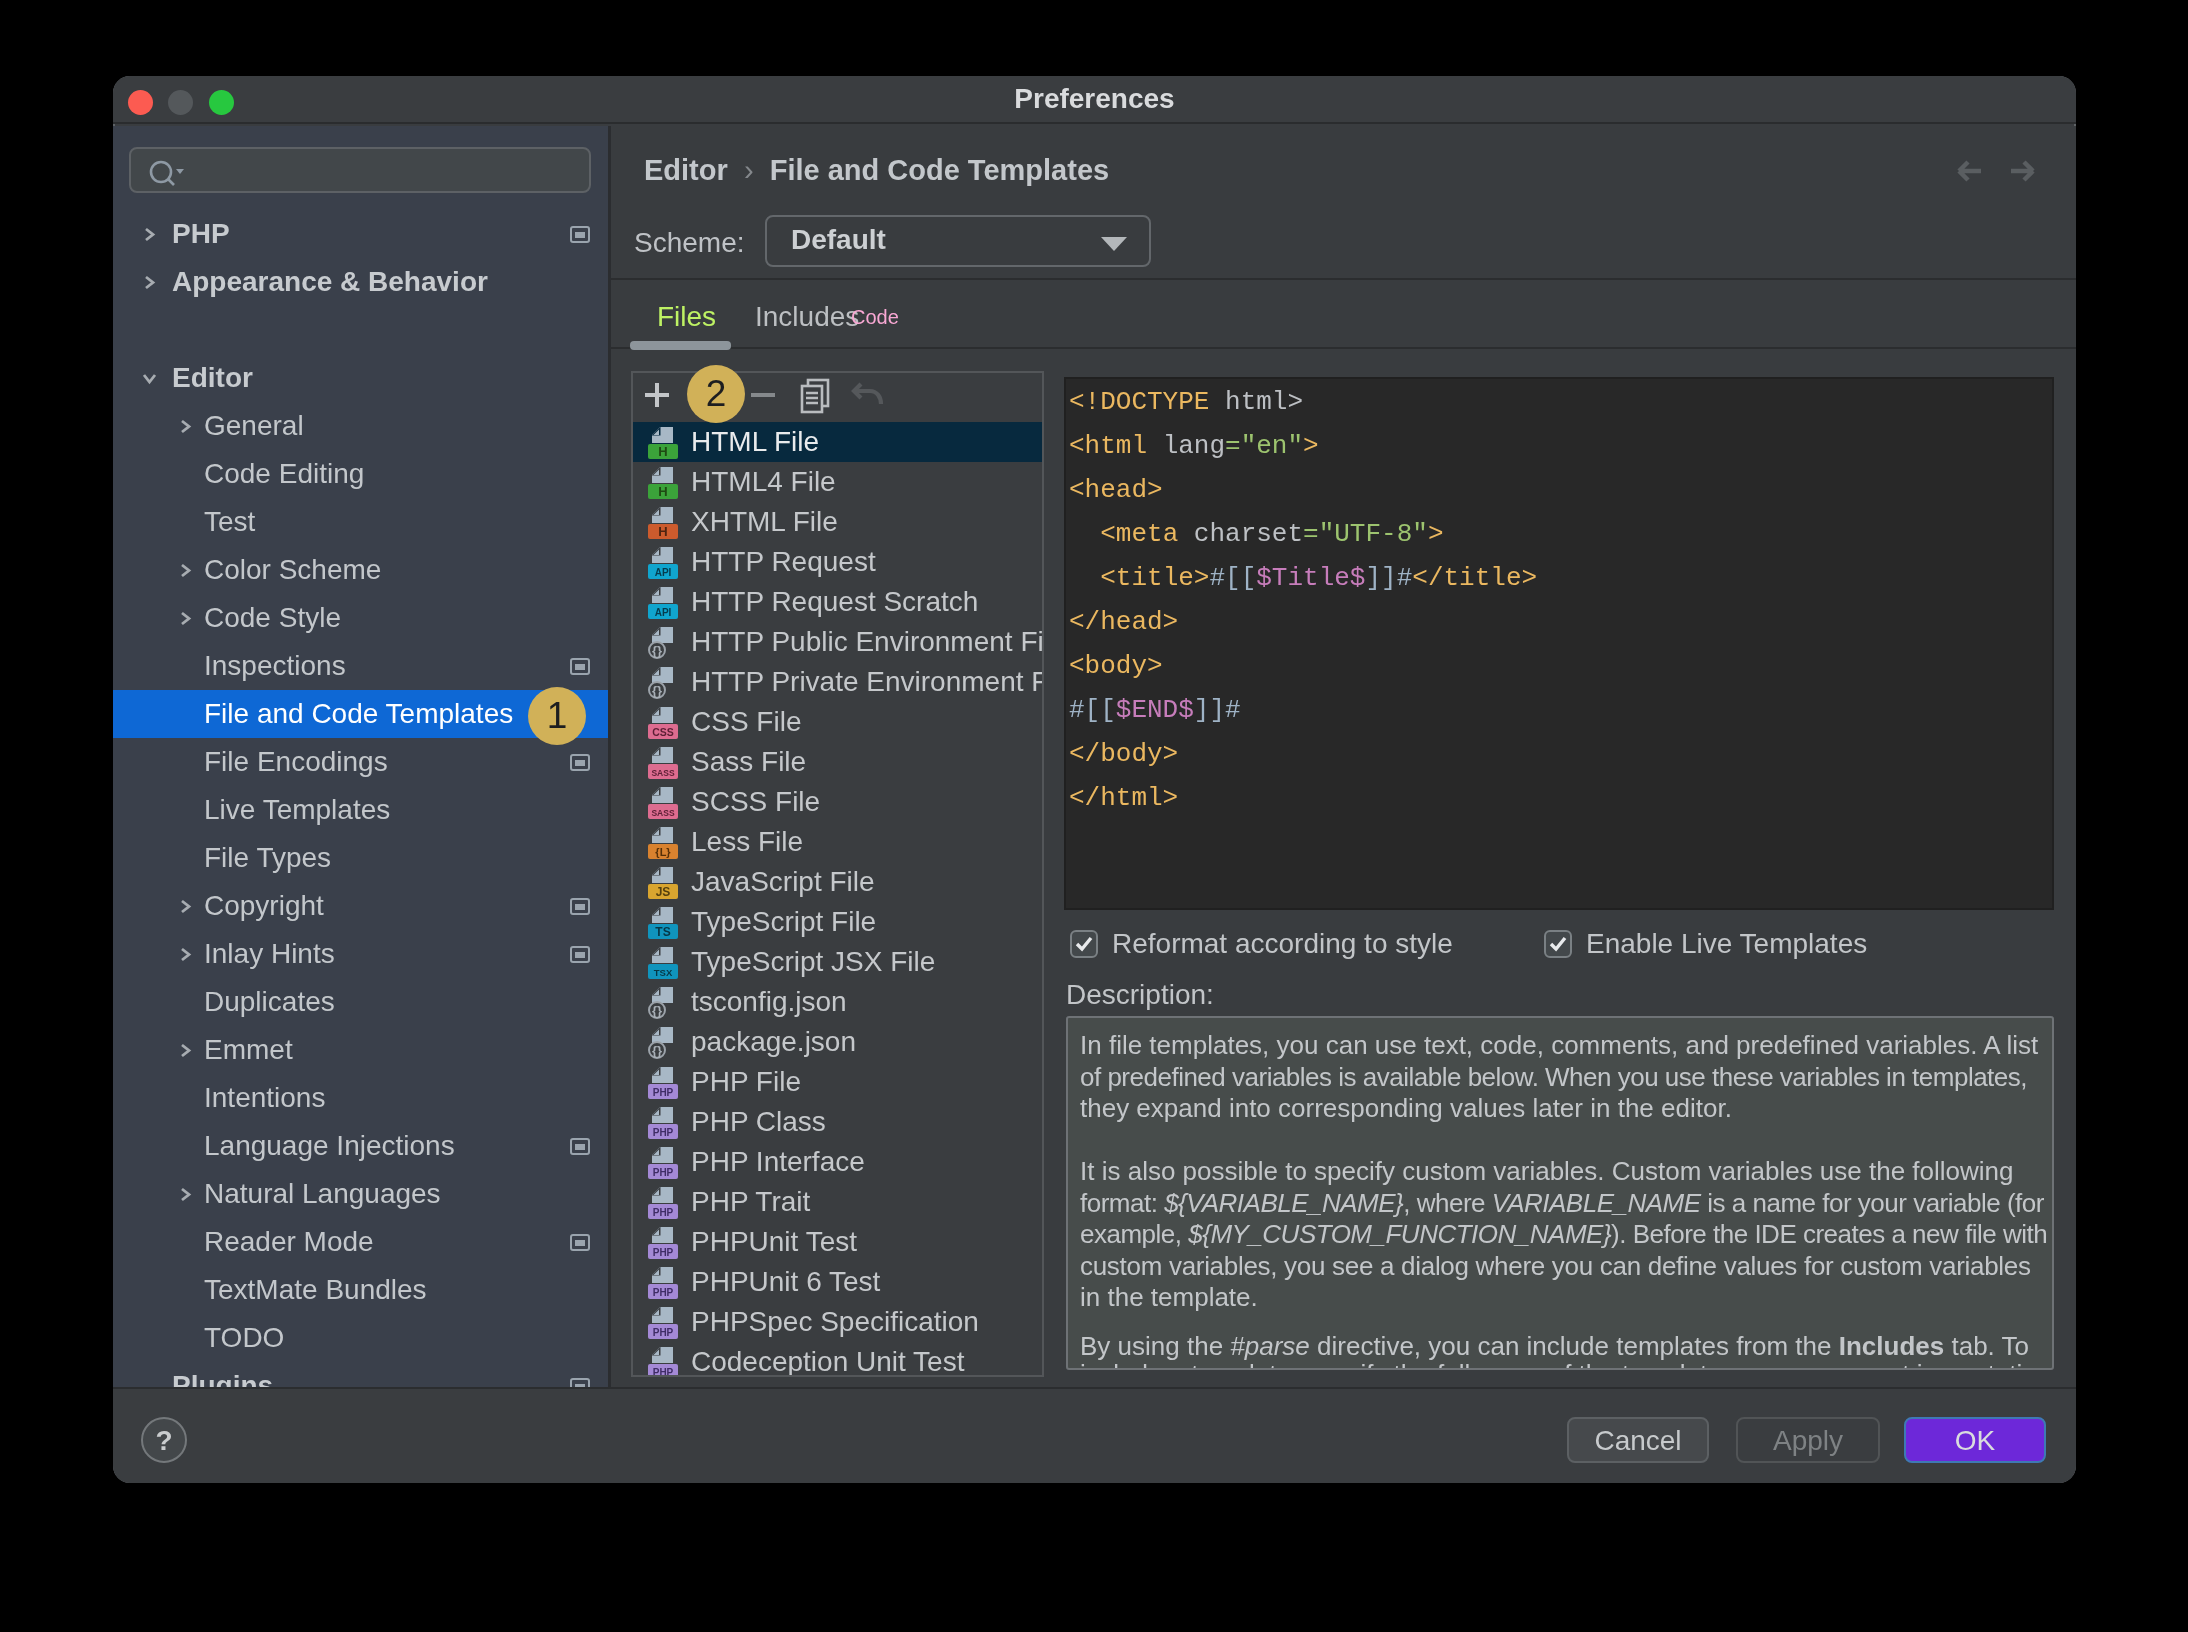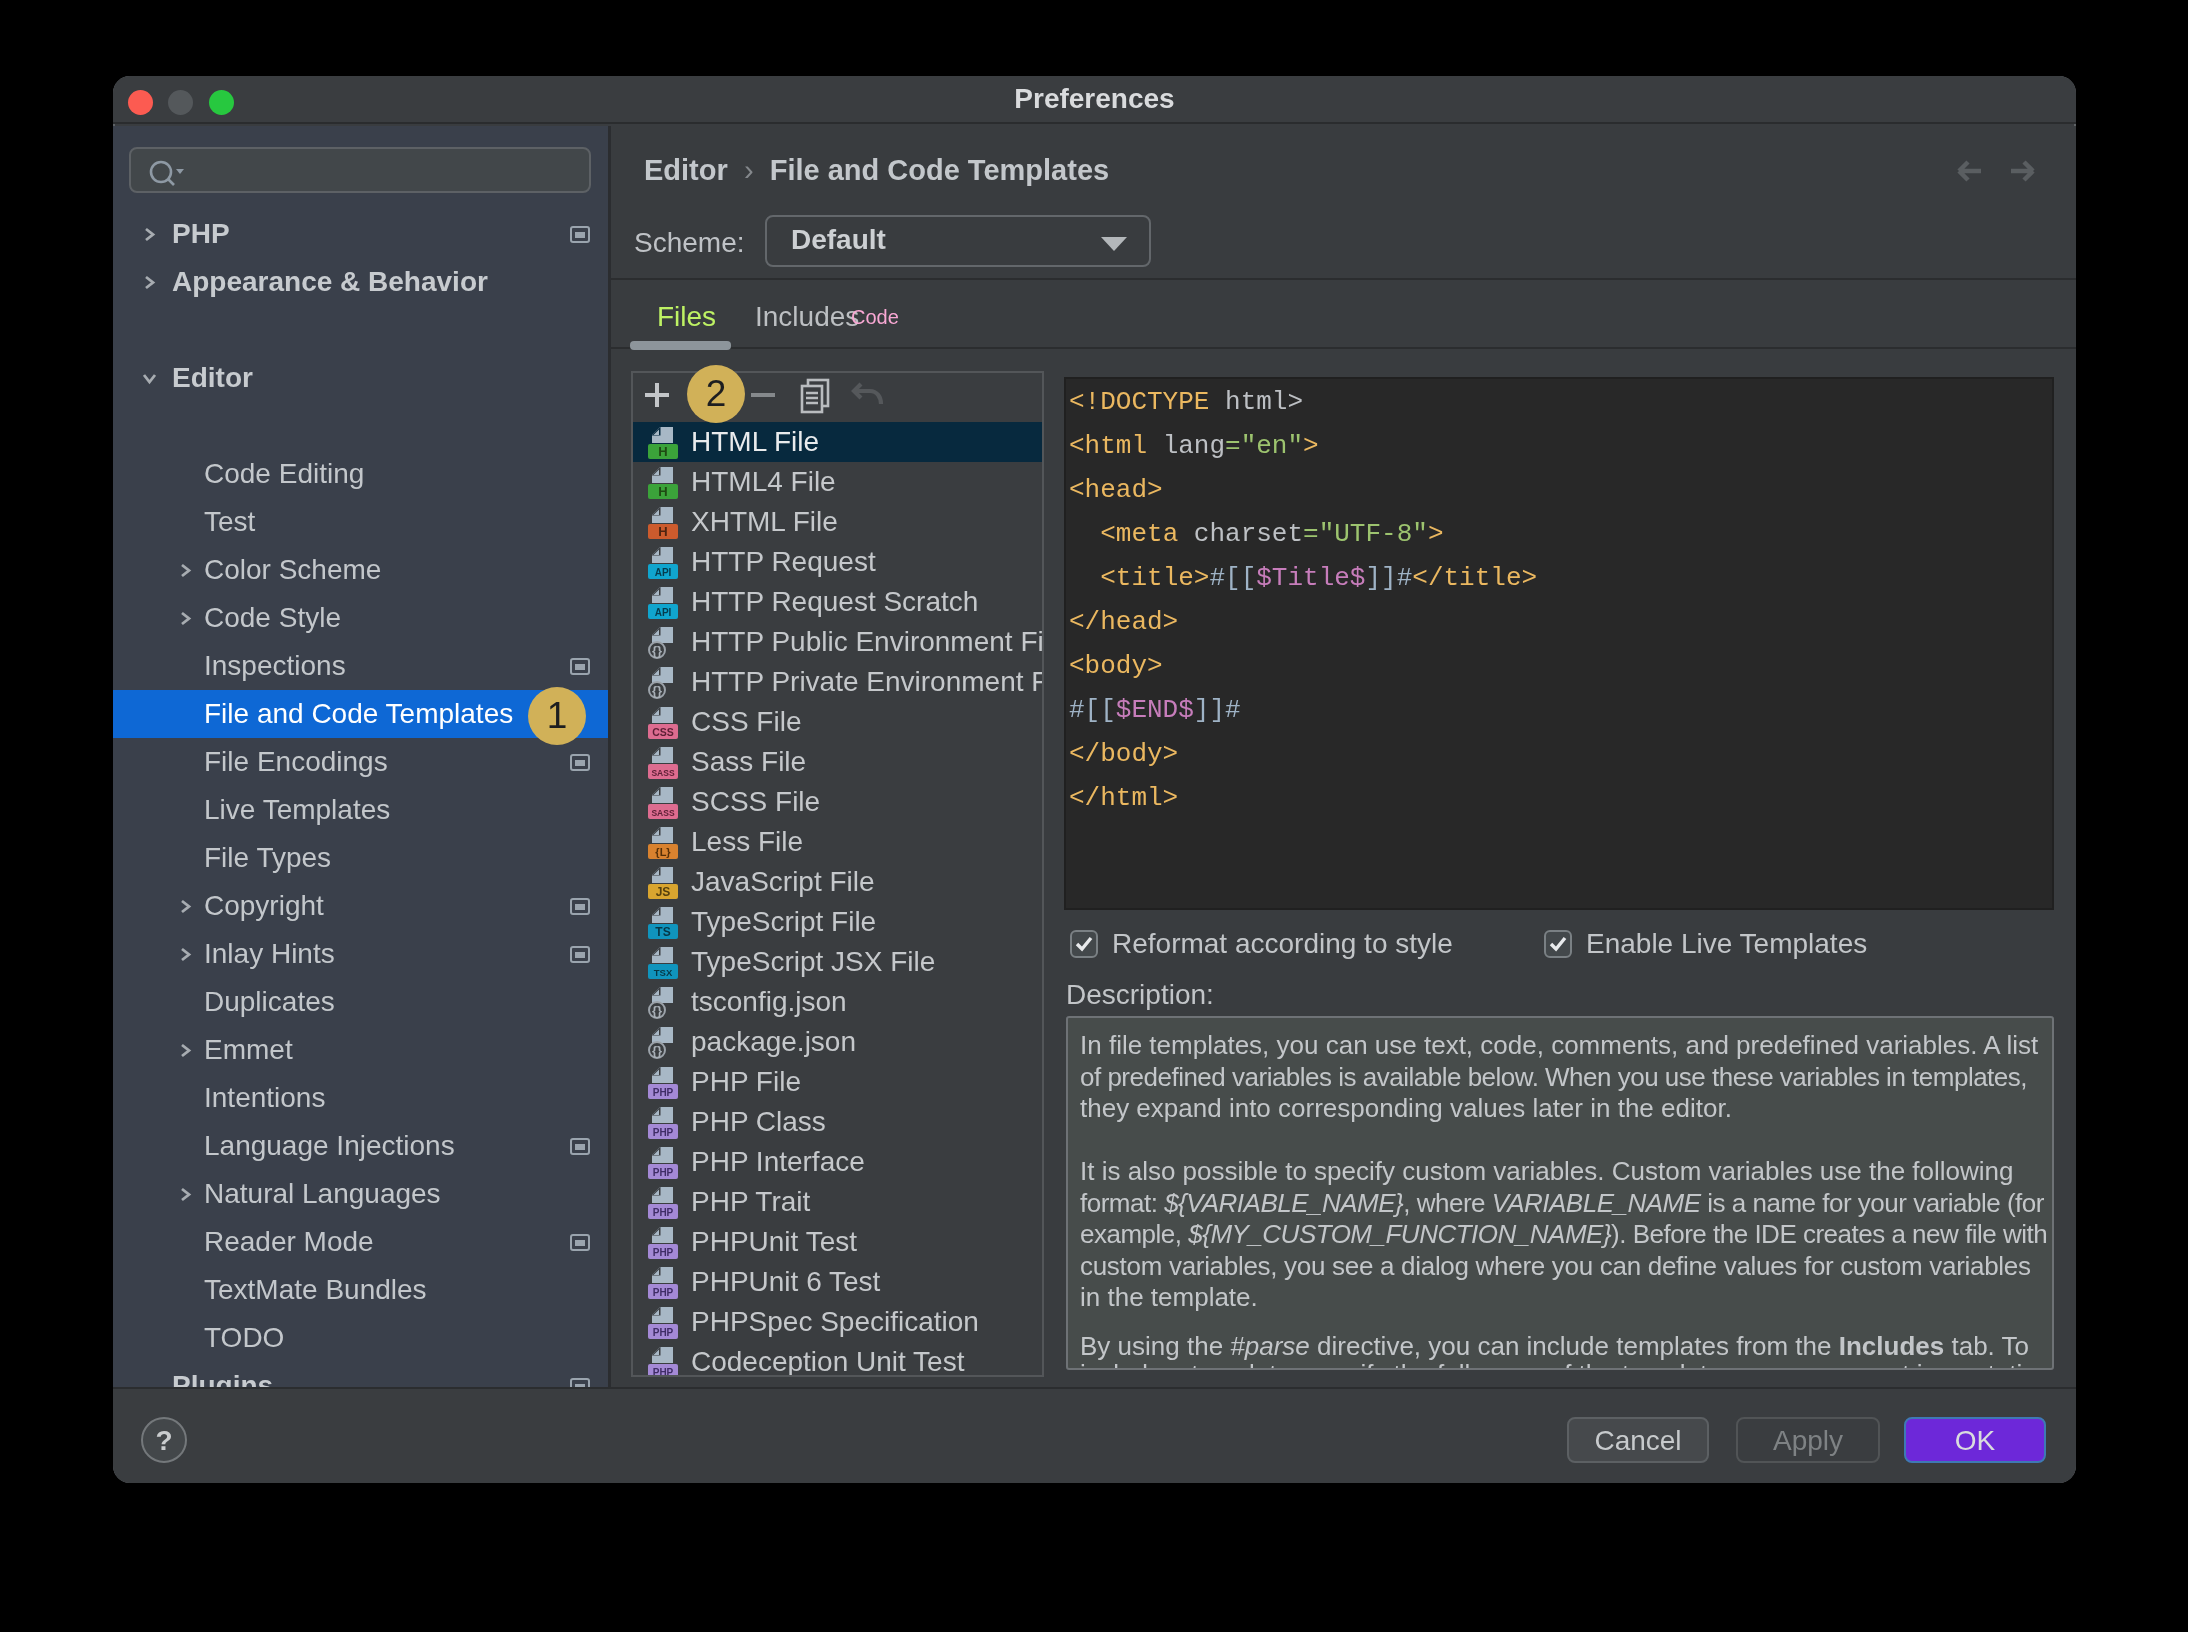--- a/index.html
+++ b/index.html
@@ -97,20 +97,26 @@
           <path d="M4 2 L11 7.5 L4 13" fill="none" stroke="#A7ACB1" stroke-width="2.8"></path>
         </svg>
         <span class="ttext1">Appearance &amp; Behavior</span>
       </div>
     <div class="trow bold" style="top:228px">
         <svg class="chev chev1" width="15" height="15">
           <path d="M2 4 L7.5 11 L13 4" fill="none" stroke="#A7ACB1" stroke-width="2.8"></path>
         </svg>
         <span class="ttext1">Editor</span>
       </div>
+    <div class="trow" style="top:276px">
+        <svg class="chev chev2" width="15" height="15">
+          <path d="M4 2 L11 7.5 L4 13" fill="none" stroke="#A7ACB1" stroke-width="2.8"></path>
+        </svg>
+        <span class="ttext2">General</span>
+      </div>
     <div class="trow" style="top:324px">
         <span class="ttext2">Code Editing</span>
       </div>
     <div class="trow" style="top:372px">
         <span class="ttext2">Test</span>
       </div>
     <div class="trow" style="top:420px">
         <svg class="chev chev2" width="15" height="15">
           <path d="M4 2 L11 7.5 L4 13" fill="none" stroke="#A7ACB1" stroke-width="2.8"></path>
         </svg>

